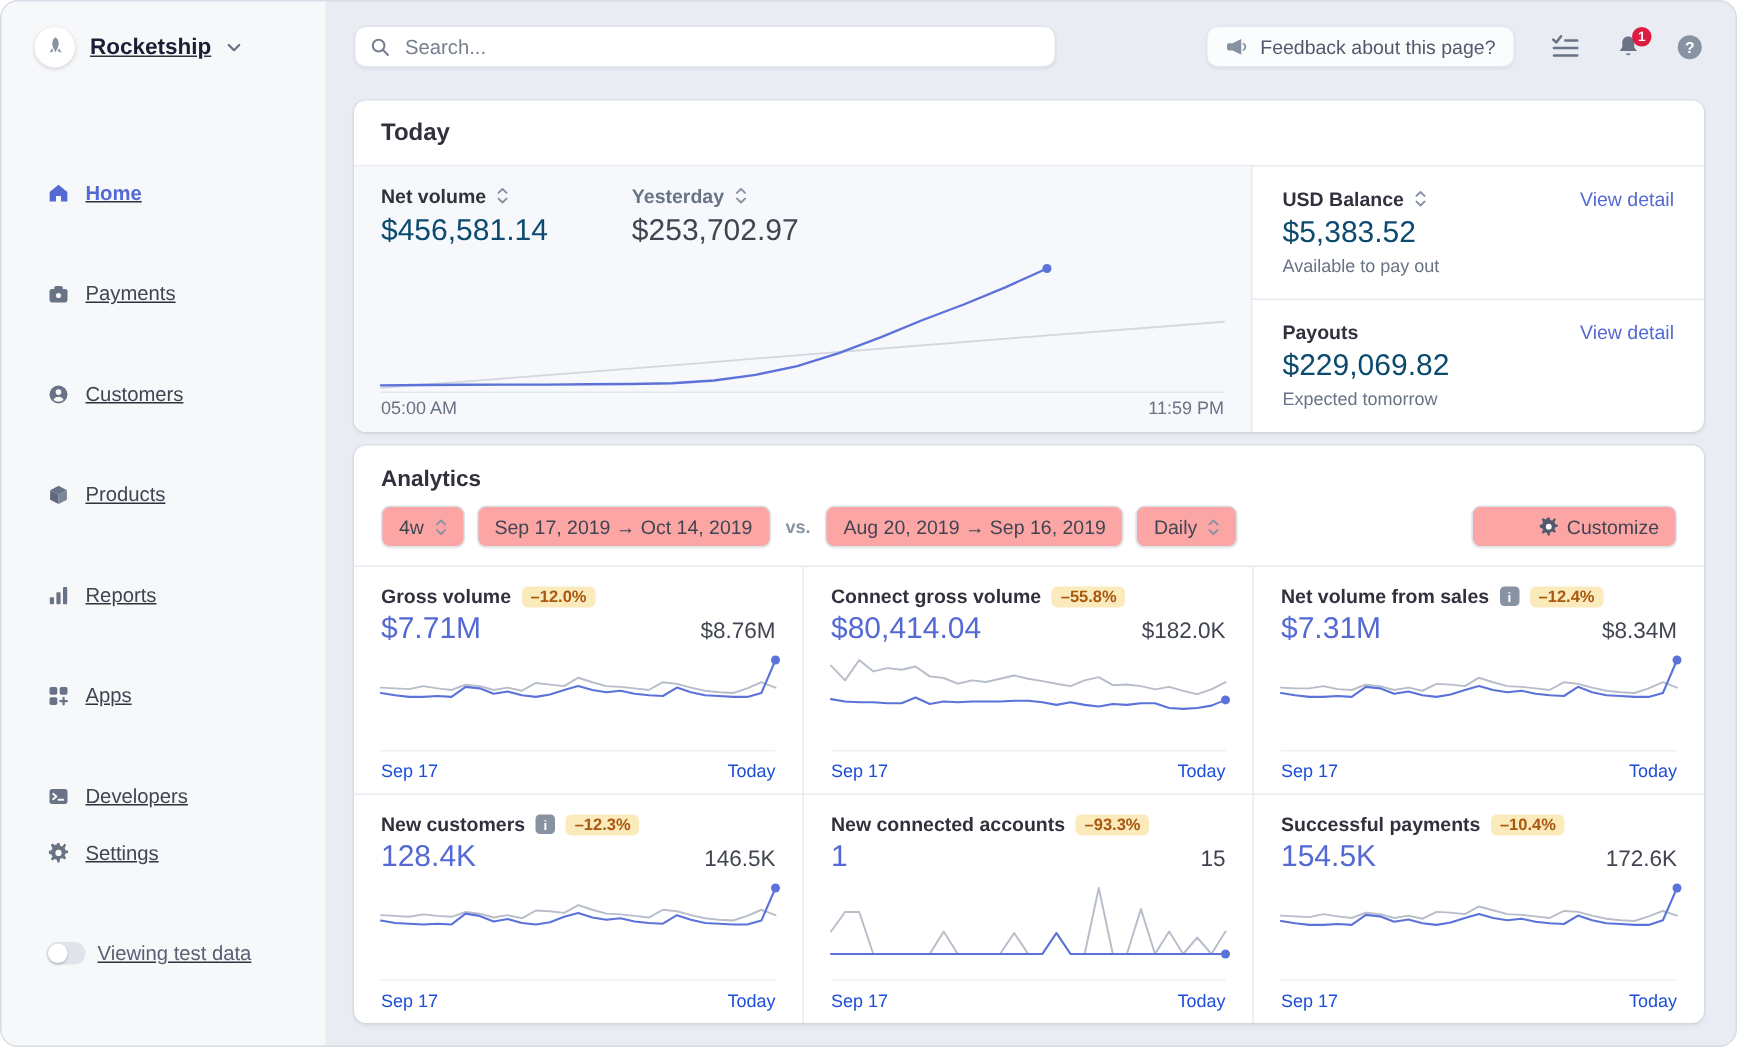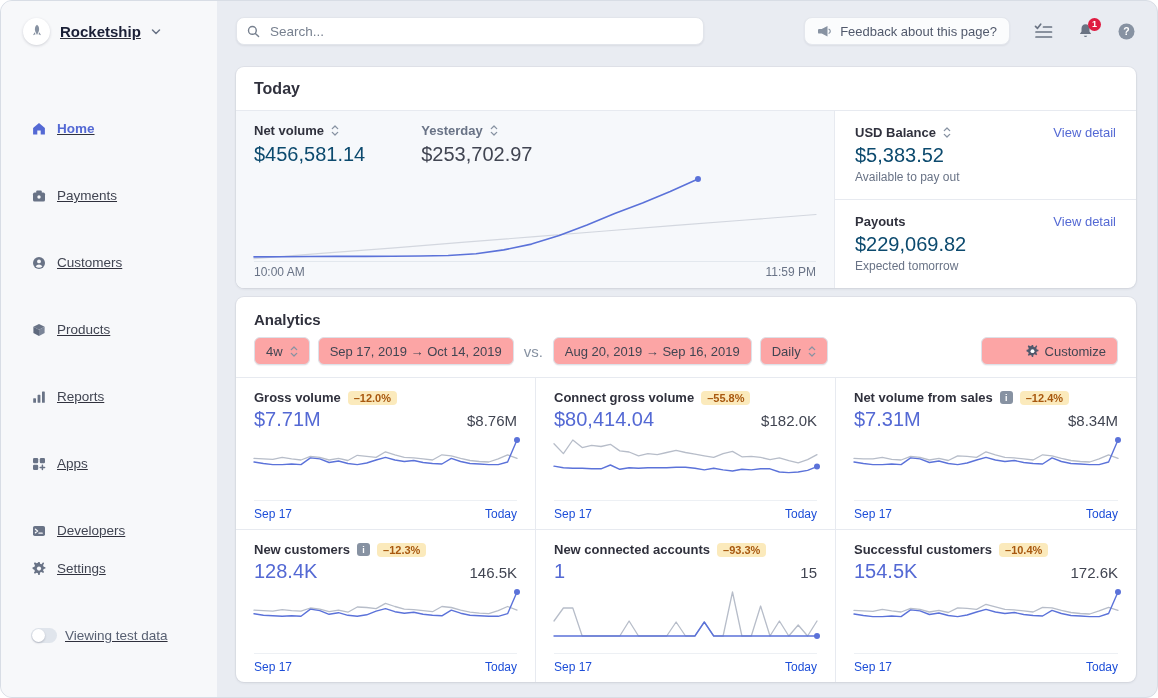--- a/index.html
+++ b/index.html
@@ -65,21 +65,21 @@
   .panel-top { display:flex; justify-content:space-between; align-items:center; }
   .view-link { font-size:13px; font-weight:500; color:#5469d4; cursor:pointer; }
   .caption { font-size:12px; color:#697386; margin-top:3px; }
 
   
   .an-title { padding:14px 18px 0; font-size:15px; font-weight:700; color:#30313d; }
   .controls { display:flex; align-items:center; gap:8px; padding:9px 18px 12px; }
   .ctl { height:28px; display:inline-flex; align-items:center; gap:7px; padding:0 11px; background:#fca5a5;
          border:1px solid #dde1e8; border-radius:6px; box-shadow:0 1px 1px rgba(26,31,54,.06);
          font-size:13px; font-weight:500; color:#414552; cursor:pointer; white-space:nowrap; }
-  .vs { font-size:15px; color:#8792a2; margin:0 2px; }
+  .vs { font-size:12px; color:#8792a2; margin:0 2px;font-weight:bold; }
   .customize { margin-left:auto; gap:6px;padding-left:44px; }
   .tiles { display:grid; grid-template-columns:1fr 1fr 1fr; border-top:1px solid #e7eaf0; }
   .tile { height:152px; padding:12px 18px 0; display:flex; flex-direction:column; min-width:0; }
   .tile:not(:nth-child(3n)) { border-right:1px solid #e7eaf0;justify-content:center; }
   .tile:nth-child(-n+3) { border-bottom:1px solid #e7eaf0; }
   .t-label-row { display:flex; align-items:center; gap:7px; font-size:13px; font-weight:600; color:#30313d; }
   .badge { font-size:11px; font-weight:700; padding:1px 6px; border-radius:4px; background:#fbeabc; color:#a8580f; }
   .info-dot { width:13px; height:13px; border-radius:3px; background:#8792a2; color:#fff; font-size:9px;
               font-weight:700; display:flex; align-items:center; justify-content:center; cursor:pointer; }
   .t-values { display:flex; justify-content:space-between; align-items:baseline; margin-top:3px; }
@@ -265,21 +265,21 @@
             </div>
             <div class="today-chart">
                 <svg width="562" height="88">
                   <line x1="0" x2="562" y1="87.5" y2="87.5" stroke="#e3e8ee" stroke-width="1"></line>
                   <polyline points="0.0,84.6 70.3,79.2 140.5,73.8 210.8,68.2 281.0,62.6 351.3,57.0 421.5,51.4 491.8,46.0 562.0,40.5" fill="none" stroke="#d3d7df" stroke-width="1.2" stroke-linejoin="round" stroke-linecap="round"></polyline>
                   <polyline points="0.0,82.9 27.7,82.7 55.5,82.5 83.2,82.4 111.0,82.4 138.7,82.2 166.5,82.0 194.2,81.5 222.0,79.7 249.7,75.9 277.5,70.1 305.2,61.4 333.0,50.9 360.7,39.5 388.5,29.0 416.2,17.6 444.0,5.0" fill="none" stroke="#5b72d9" stroke-width="1.6" stroke-linejoin="round" stroke-linecap="round"></polyline>
                   <circle cx="443.98" cy="5" r="3" fill="#5b72d9"></circle>
                 </svg>
               </div>
             <div class="axis-labels">
-              <span>10:00 AM</span>
+              <span>05:00 AM</span>
               <span>11:59 PM</span>
             </div>
           </div>
           <div class="today-right">
             <div class="balance-panel">
               <div class="panel-top">
                 <div class="m-label">
                   <span>USD Balance</span>
                   <svg width="8" height="11" viewBox="0 0 8 11">
                     <path d="M1.3 3.6 4 1l2.7 2.6M1.3 7.4 4 10l2.7-2.6" fill="none" stroke="#8792a2" stroke-width="1.3" stroke-linecap="round" stroke-linejoin="round"></path>
@@ -444,21 +444,21 @@
                 </svg>
               </div>
             <div class="t-foot">
               <span>Sep 17</span>
               <span>Today</span>
             </div>
           </div>
 
           <div class="tile">
             <div class="t-label-row">
-              <span>Successful customers</span>
+              <span>Successful payments</span>
               <span class="badge">–10.4%</span>
             </div>
             <div class="t-values">
               <span class="t-value">154.5K</span>
               <span class="t-compare">172.6K</span>
             </div>
             <div class="spark">
                 <svg width="264" height="52">
                   <polyline points="0.0,23.4 9.4,23.9 18.9,24.4 28.3,22.4 37.7,23.9 47.1,25.0 56.6,21.4 66.0,22.4 75.4,25.0 84.9,23.4 94.3,25.5 103.7,20.9 113.1,21.4 122.6,22.4 132.0,17.3 141.4,19.8 150.9,22.4 160.3,22.9 169.7,23.9 179.1,25.0 188.6,20.3 198.0,20.9 207.4,23.4 216.9,25.5 226.3,26.5 235.7,27.0 245.1,23.9 254.6,20.3 264.0,23.4" fill="none" stroke="#b7bdc9" stroke-width="1.3" stroke-linejoin="round" stroke-linecap="round"></polyline>
                   <polyline points="0.0,27.0 9.4,28.5 18.9,29.6 28.3,29.6 37.7,29.0 47.1,29.6 56.6,22.9 66.0,23.9 75.4,27.5 84.9,26.0 94.3,28.5 103.7,29.6 113.1,28.0 122.6,25.0 132.0,22.4 141.4,25.0 150.9,26.5 160.3,25.5 169.7,27.5 179.1,28.5 188.6,29.0 198.0,23.4 207.4,26.5 216.9,28.5 226.3,29.0 235.7,29.6 245.1,29.6 254.6,26.5 264.0,5.0" fill="none" stroke="#5b72d9" stroke-width="1.4" stroke-linejoin="round" stroke-linecap="round"></polyline>

